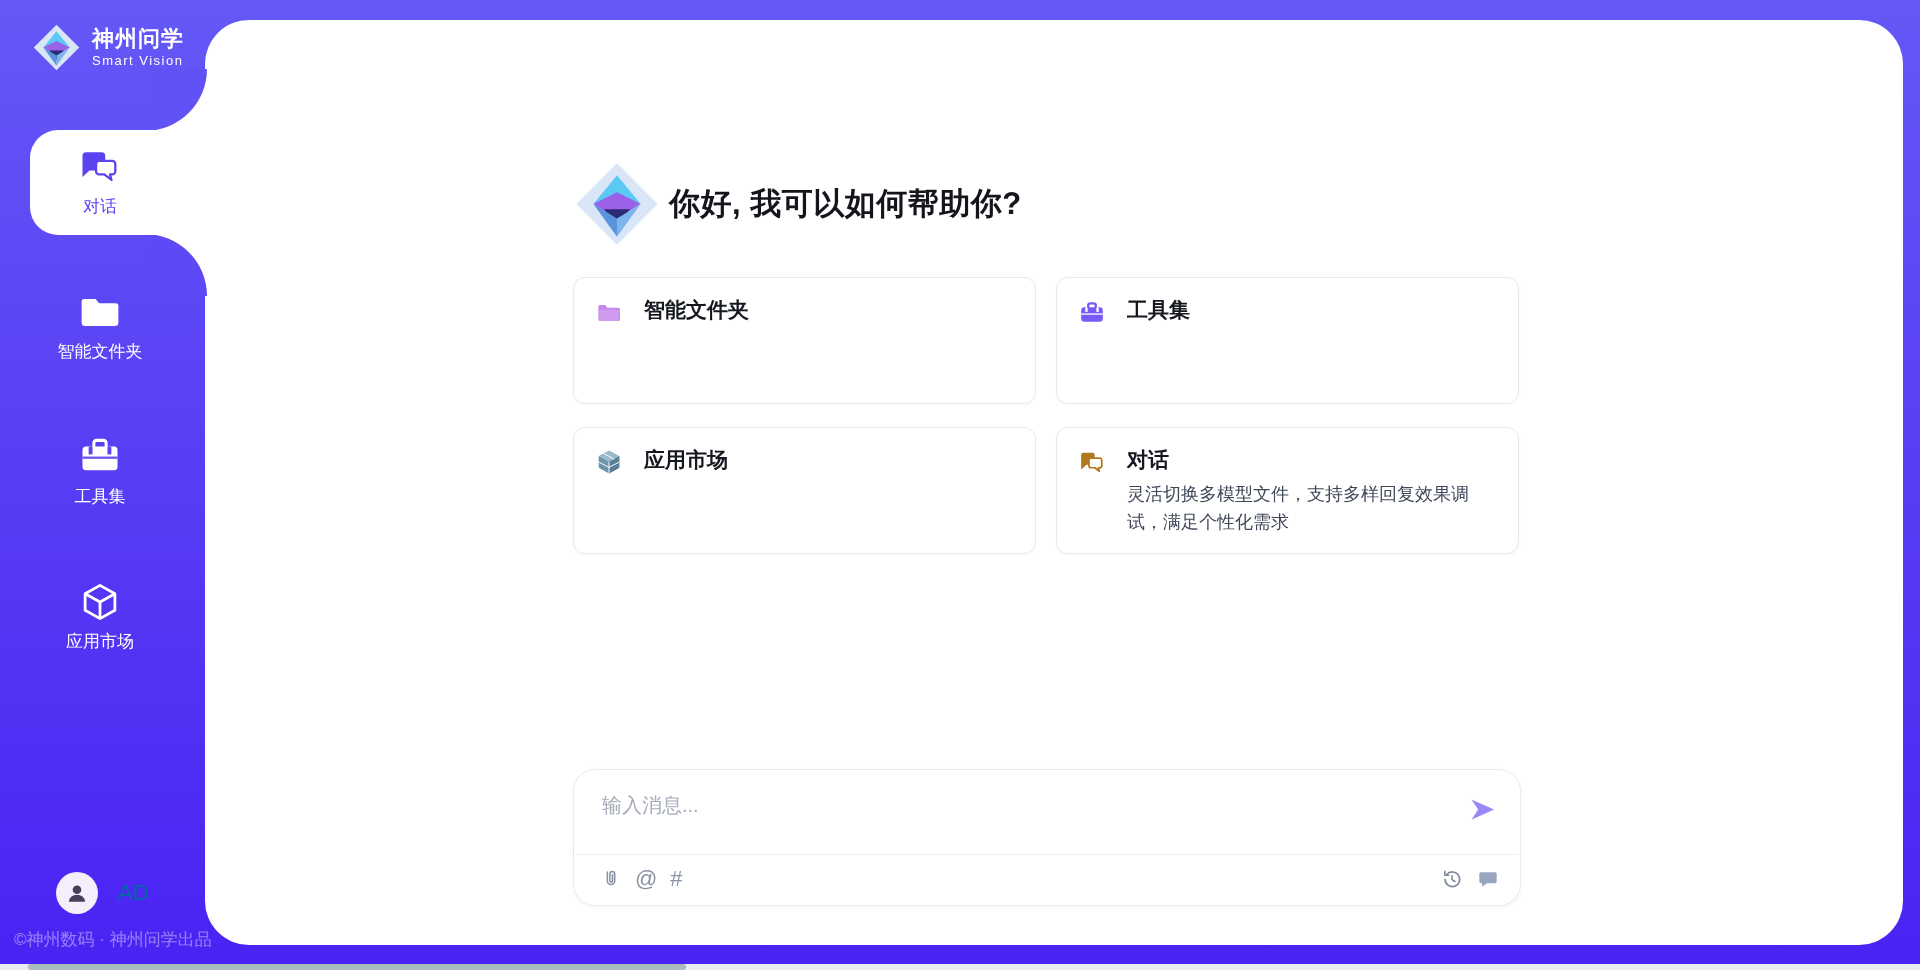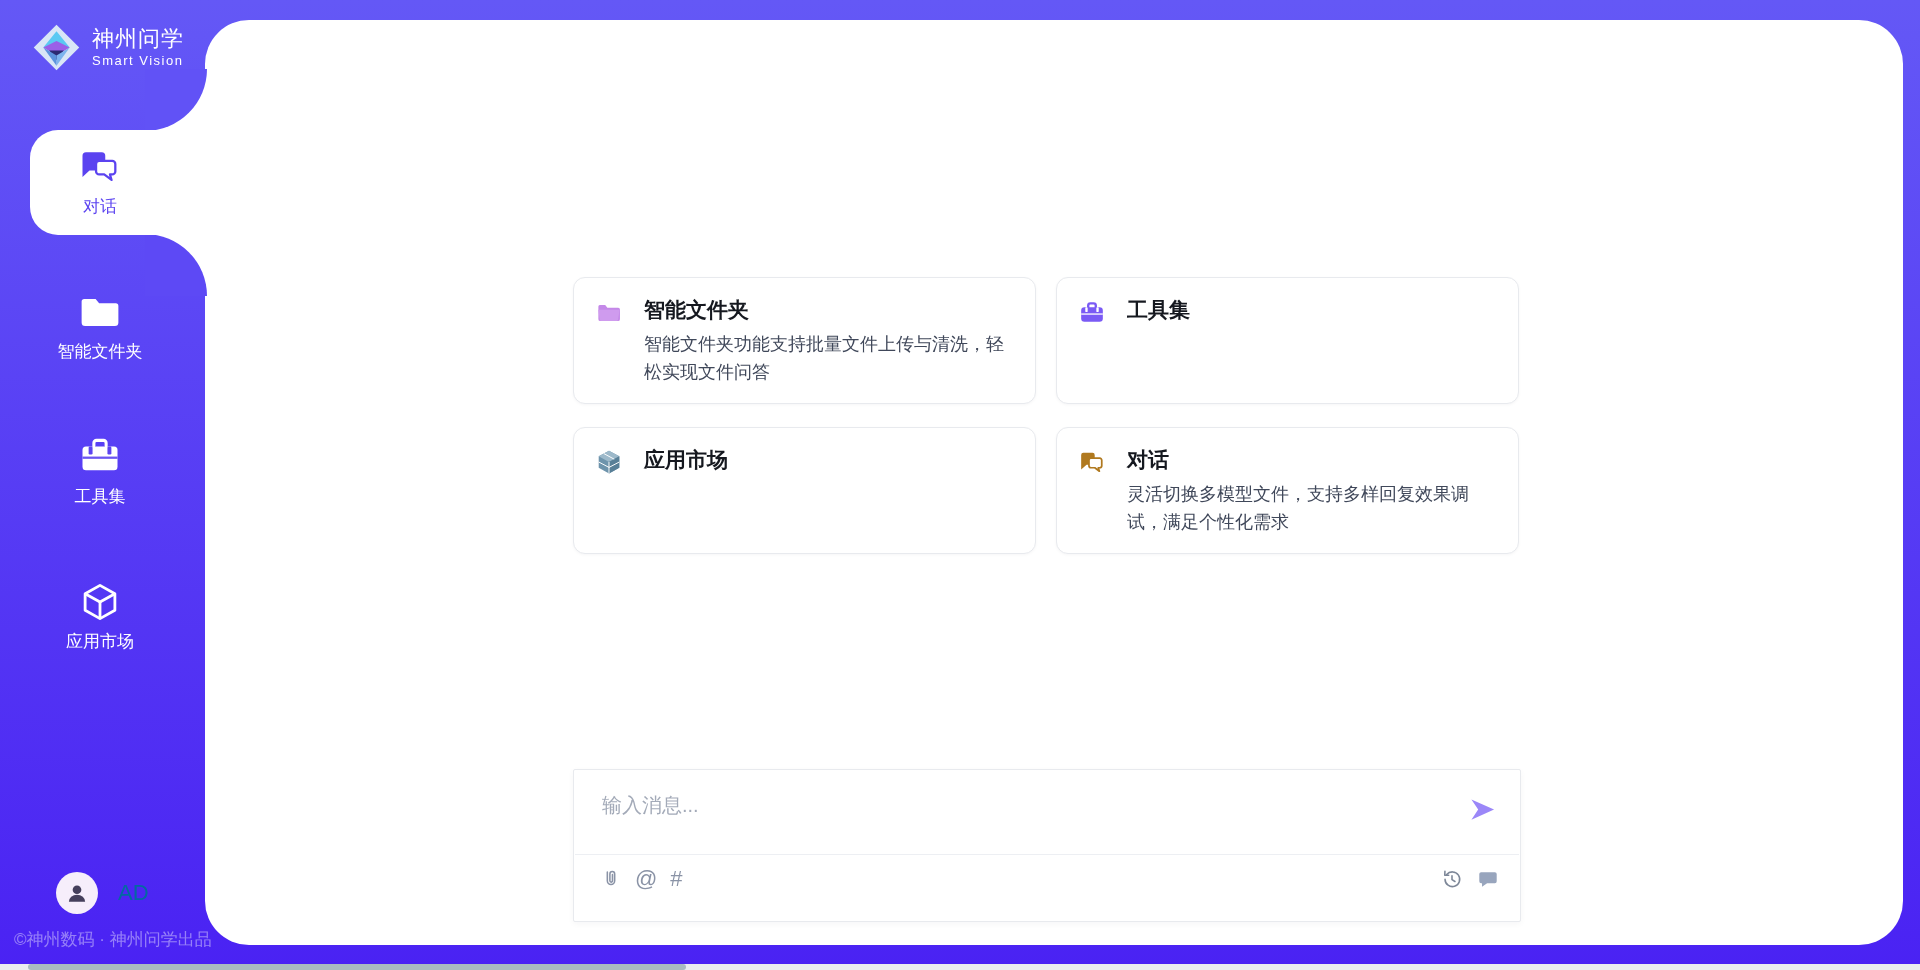--- a/index.html
+++ b/index.html
@@ -11,21 +11,21 @@
   }
   
   .panel{
     position:absolute;left:205px;top:20px;right:17px;bottom:25px;
     background:#ffffff;border-radius:44px;
   }
   
   .sidebar{position:absolute;left:0;top:0;width:205px;height:100%;}
   .logo-row{position:absolute;left:33px;top:24px;display:flex;align-items:center;gap:12px;}
   .logo-gem{width:47px;height:47px;}
-  .logo-name{color:#fff;font-size:22px;font-weight:normal;line-height:24px;letter-spacing:1px;}
+  .logo-name{color:#fff;font-size:22px;font-weight:bold;line-height:24px;letter-spacing:1px;}
   .logo-sub{color:#fff;font-size:13px;letter-spacing:1.5px;margin-top:2px;}
   
   .tab-blob{position:absolute;left:30px;top:130px;width:185px;height:105px;background:#fff;
     border-radius:28px 0 0 28px;}
   .ear{position:absolute;left:145px;width:62px;height:62px;background:#fff;}
   .ear.top{top:69px;}
   .ear.bottom{top:234px;}
   .fillet{position:absolute;left:145px;width:62px;height:62px;}
   .fillet.top{top:69px;background:#6152f6;border-bottom-right-radius:100%;}
   .fillet.bottom{top:234px;background:#5d49f5;border-top-right-radius:100%;}
@@ -63,22 +63,22 @@
   
   .model-pill{
     position:absolute;left:370px;top:692px;height:47px;padding:0 18px 0 14px;
     background:#f1f3f7;border-radius:24px;display:inline-flex;align-items:center;gap:10px;cursor:pointer;
   }
   .model-gem{width:27px;height:27px;}
   .model-name{font-size:20px;color:#171c26;}
   .model-chevron{width:16px;height:16px;margin-left:2px;}
   
   .composer{
-    position:absolute;left:368px;top:749px;width:948px;height:153px;box-sizing:border-box;
-    background:#fff;border:1px solid #e8eaee;border-radius:2px;
+    position:absolute;left:368px;top:749px;width:948px;height:137px;box-sizing:border-box;
+    background:#fff;border:1px solid #e8eaee;border-radius:22px;
     box-shadow:0 2px 6px rgba(17,24,39,0.04);
   }
   .composer-input{
     position:absolute;left:26px;top:14px;width:850px;height:40px;border:none;outline:none;
     font-size:20px;color:#1f2430;background:transparent;
     font-family:"Liberation Sans","DejaVu Sans",sans-serif;
   }
   .composer-input::placeholder{color:#a3aab8;}
   .send-btn{position:absolute;right:24px;top:26px;width:27px;height:27px;cursor:pointer;}
   .composer-divider{position:absolute;left:1px;right:1px;top:84px;height:1px;background:#edeff3;}
@@ -99,28 +99,33 @@
       <path d="M14 32 L32 23 L50 32 L32 43 Z" fill="#9a60e8"></path>
       <path d="M22 36 L42 36 L32 49 Z" fill="#2b2a72"></path>
       <path d="M32 43 L50 32 L32 57 Z" fill="#7db4ee"></path>
       <path d="M32 43 L14 32 L32 57 Z" fill="#5c93dd"></path>
     </symbol>
   </defs>
 </svg>
 
 <div class="panel">
 
+  <div class="greeting">
+    <svg class="greeting-gem">
+        <use href="#gem"></use>
+      </svg>
+    <div class="greeting-text">你好, 我可以如何帮助你?</div>
+  </div>
 
   <div class="card card1">
     <svg class="card-icon" viewBox="0 0 24 24">
       <path d="M2.5 5.5 h6 l2 2.5 h10 a1.6 1.6 0 0 1 1.6 1.6 v9 a1.8 1.8 0 0 1 -1.8 1.8 H4 a1.8 1.8 0 0 1 -1.8 -1.8 V7 a1.5 1.5 0 0 1 1.3 -1.5 Z" fill="#c488e8"></path>
       <path d="M2.2 10 h19.6 l-1.4 9 a1.6 1.6 0 0 1 -1.6 1.4 H5 a1.6 1.6 0 0 1 -1.6 -1.4 Z" fill="#cf9bee"></path>
     </svg>
     <div class="card-title">智能文件夹</div>
-    <div class="card-desc">智能文件夹功能支持批量文件上传与清洗，轻松实现文件问答</div>
   </div>
 
   <div class="card card2">
     <svg class="card-icon" viewBox="0 0 24 24">
       <path d="M8.5 8 V6 a2 2 0 0 1 2 -2 h3 a2 2 0 0 1 2 2 v2" fill="none" stroke="#7a5af5" stroke-width="2.2" stroke-linecap="round"></path>
       <rect x="2" y="7.5" width="20" height="13.5" rx="3" fill="#7a5af5"></rect>
       <rect x="5.8" y="7.5" width="2.2" height="4.5" rx="0.8" fill="#ffffff"></rect>
       <rect x="16" y="7.5" width="2.2" height="4.5" rx="0.8" fill="#ffffff"></rect>
       <rect x="2" y="13.2" width="20" height="1.4" fill="#ffffff" opacity="0.85"></rect>
     </svg>

